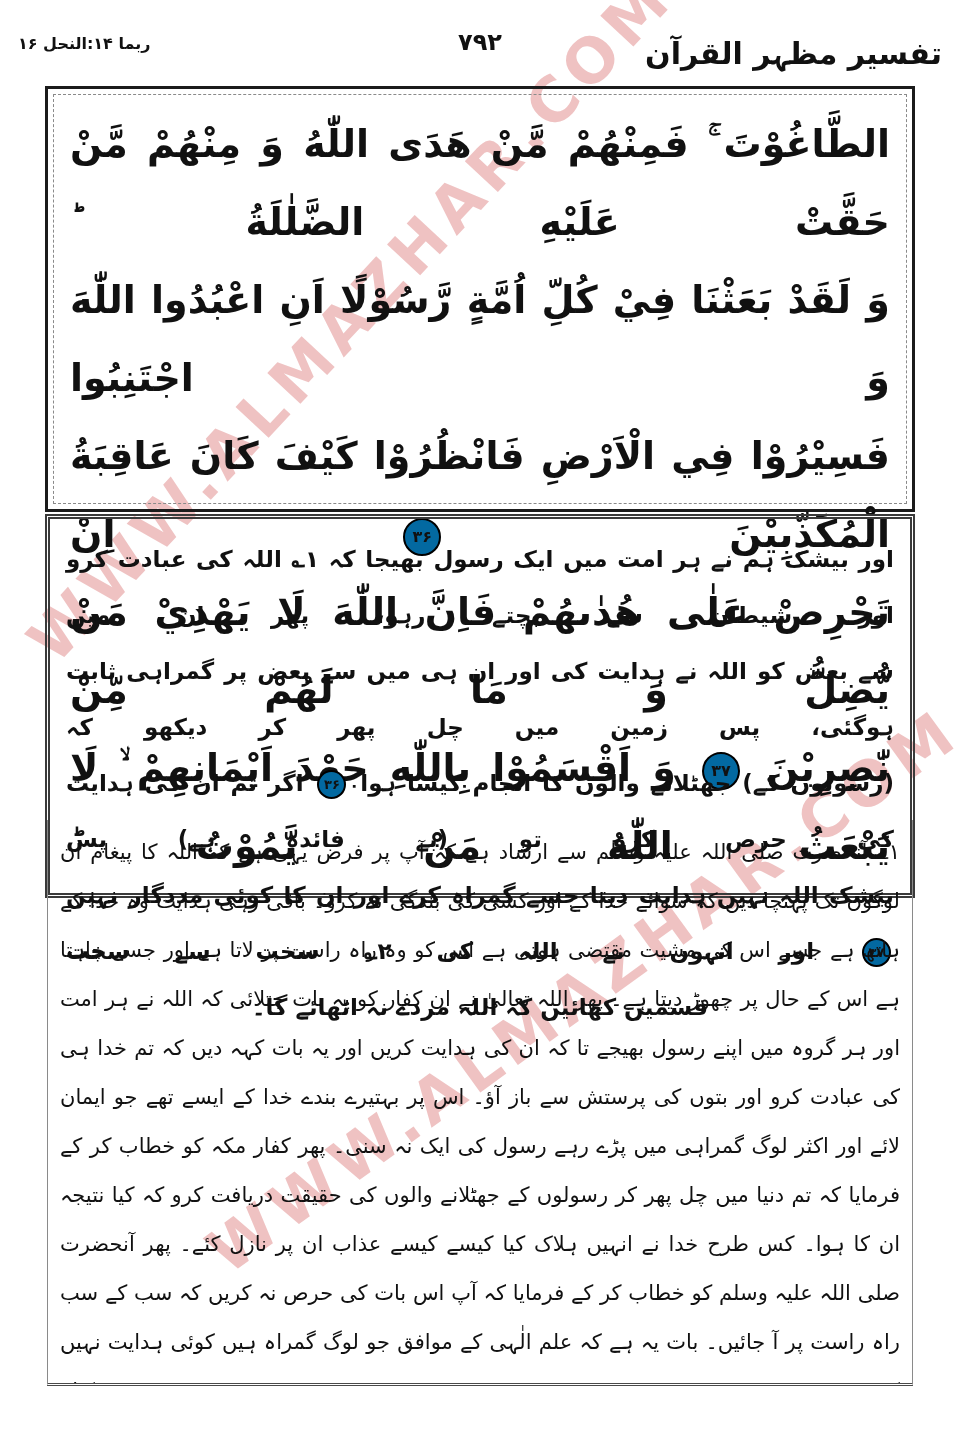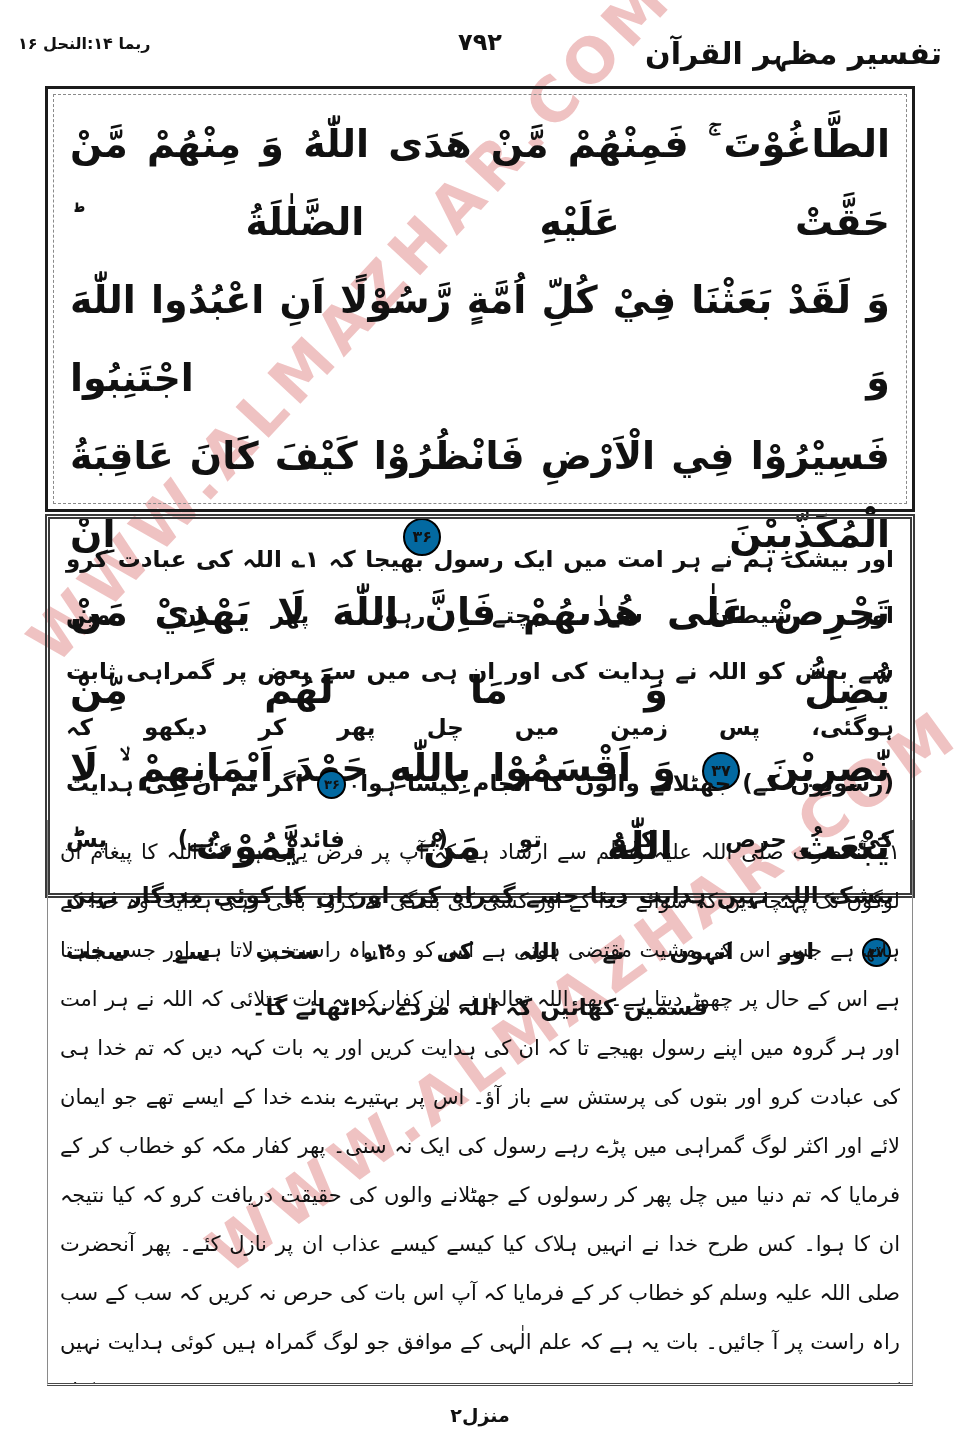--- a/index.html
+++ b/index.html
@@ -116,15 +116,14 @@
       <div class="translation-line">سے بعض کو اللہ نے ہدایت کی اور ان ہی میں سے بعض پر گمراہی ثابت ہوگئی، پس زمین میں چل پھر کر دیکھو کہ</div>
       <div class="translation-line">(رسولوں کے) جھٹلانے والوں کا انجام کیسا ہوا <span class="ayah-circle">۳۶</span> اگر تم ان کی ہدایت کی حرص کرو تو (بے فائدہ ہے) پس</div>
       <div class="translation-line">بیشک اللہ نہیں ہدایت دیتا جسے گمراہ کرے اور ان کا کوئی مددگار نہیں <span class="ayah-circle">۳۷</span> اور انہوں نے اللہ کی ۲؎ سخت سے سخت</div>
       <div class="translation-line center">قسمیں کھائیں کہ اللہ مردے نہ اٹھائے گا۔</div>
     </div>
 
   <div class="body-box">
       <div class="body-para">۱؎ آنحضرت صلی اللہ علیہ وسلم سے ارشاد ہے کہ آپ پر فرض یہی ہے کہ اللہ کا پیغام ان لوگوں تک پہنچا دیں کہ سوائے خدا کے اور کسی کی بندگی نہ کرو۔ باقی رہی ہدایت وہ خدا کے ہاتھ ہے جسے اس کی مشیت مقتضی ہوتی ہے اس کو وہ راہ راست پر لاتا ہے اور جسے چاہتا ہے اس کے حال پر چھوڑ دیتا ہے۔ پھر اللہ تعالیٰ نے ان کفار کو یہ بات جتلائی کہ اللہ نے ہر امت اور ہر گروہ میں اپنے رسول بھیجے تا کہ ان کی ہدایت کریں اور یہ بات کہہ دیں کہ تم خدا ہی کی عبادت کرو اور بتوں کی پرستش سے باز آؤ۔ اس پر بہتیرے بندے خدا کے ایسے تھے جو ایمان لائے اور اکثر لوگ گمراہی میں پڑے رہے رسول کی ایک نہ سنی۔ پھر کفار مکہ کو خطاب کر کے فرمایا کہ تم دنیا میں چل پھر کر رسولوں کے جھٹلانے والوں کی حقیقت دریافت کرو کہ کیا نتیجہ ان کا ہوا۔ کس طرح خدا نے انہیں ہلاک کیا کیسے کیسے عذاب ان پر نازل کئے۔ پھر آنحضرت صلی اللہ علیہ وسلم کو خطاب کر کے فرمایا کہ آپ اس بات کی حرص نہ کریں کہ سب کے سب راہ راست پر آ جائیں۔ بات یہ ہے کہ علم الٰہی کے موافق جو لوگ گمراہ ہیں کوئی ہدایت نہیں کر سکتا۔</div>
     </div>
 
-  <div class="footer">منزل۲</div>
 
 </div>
 
 </body></html>

